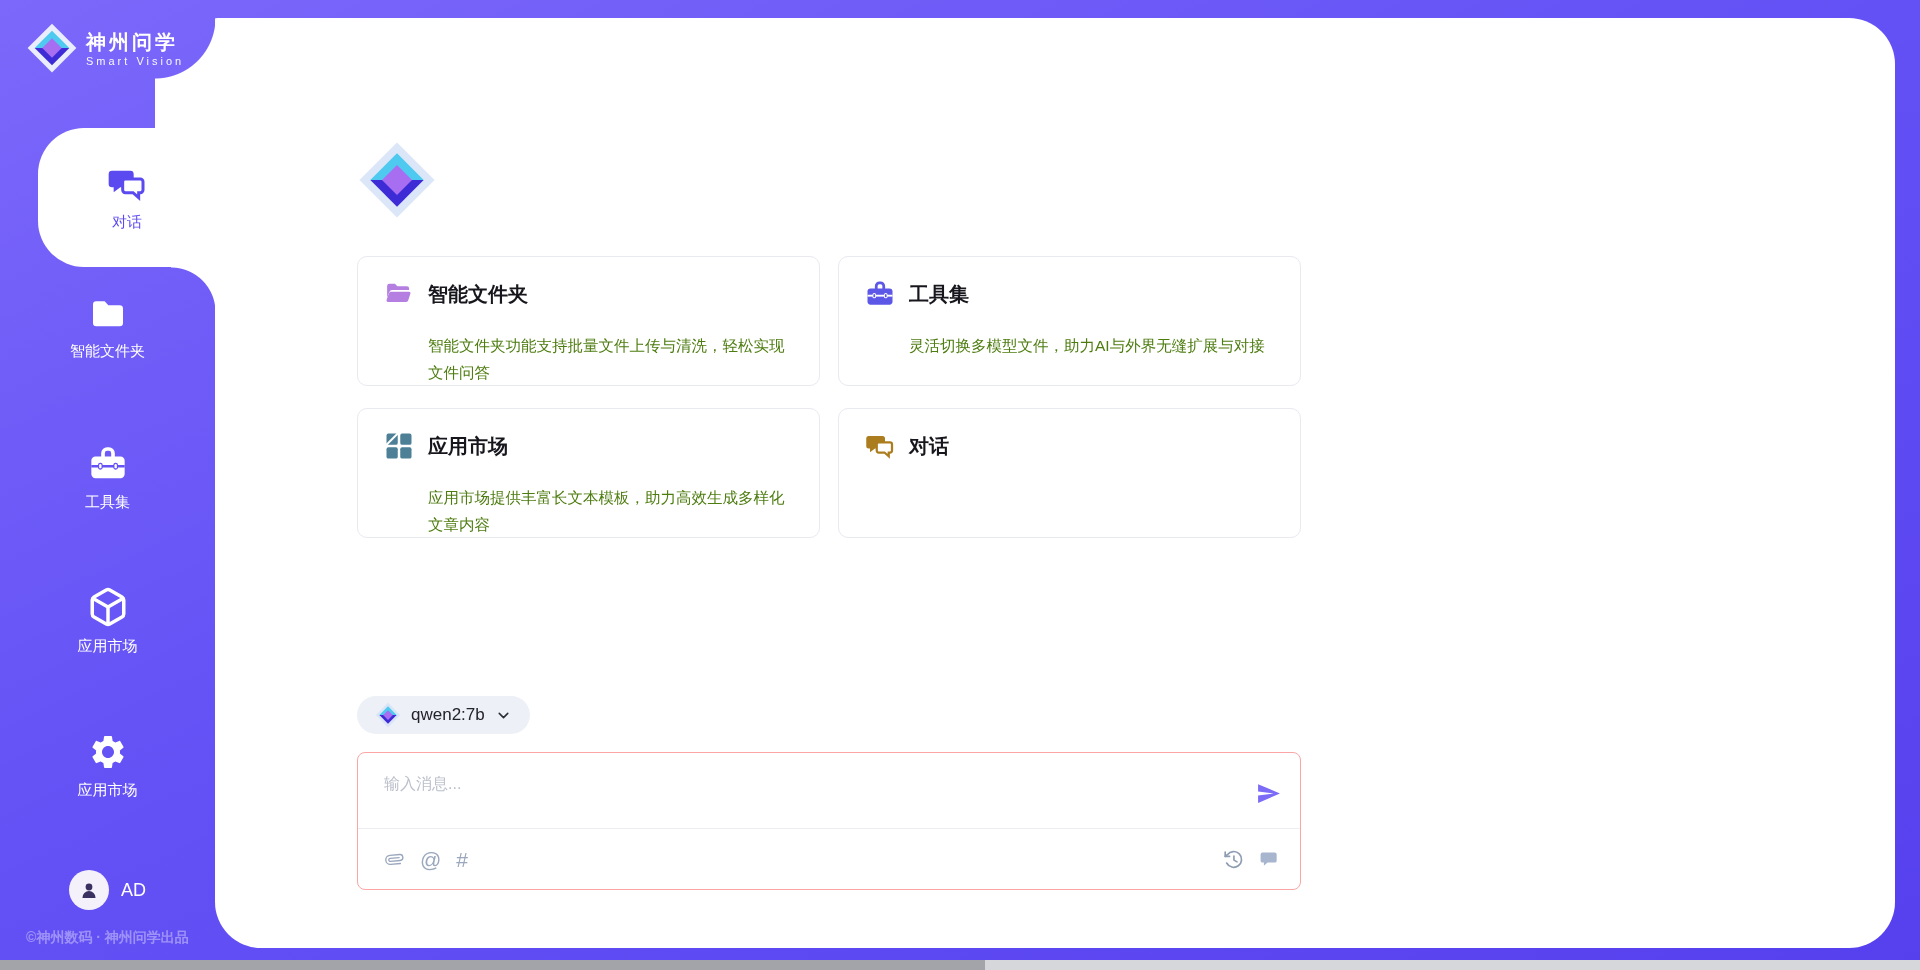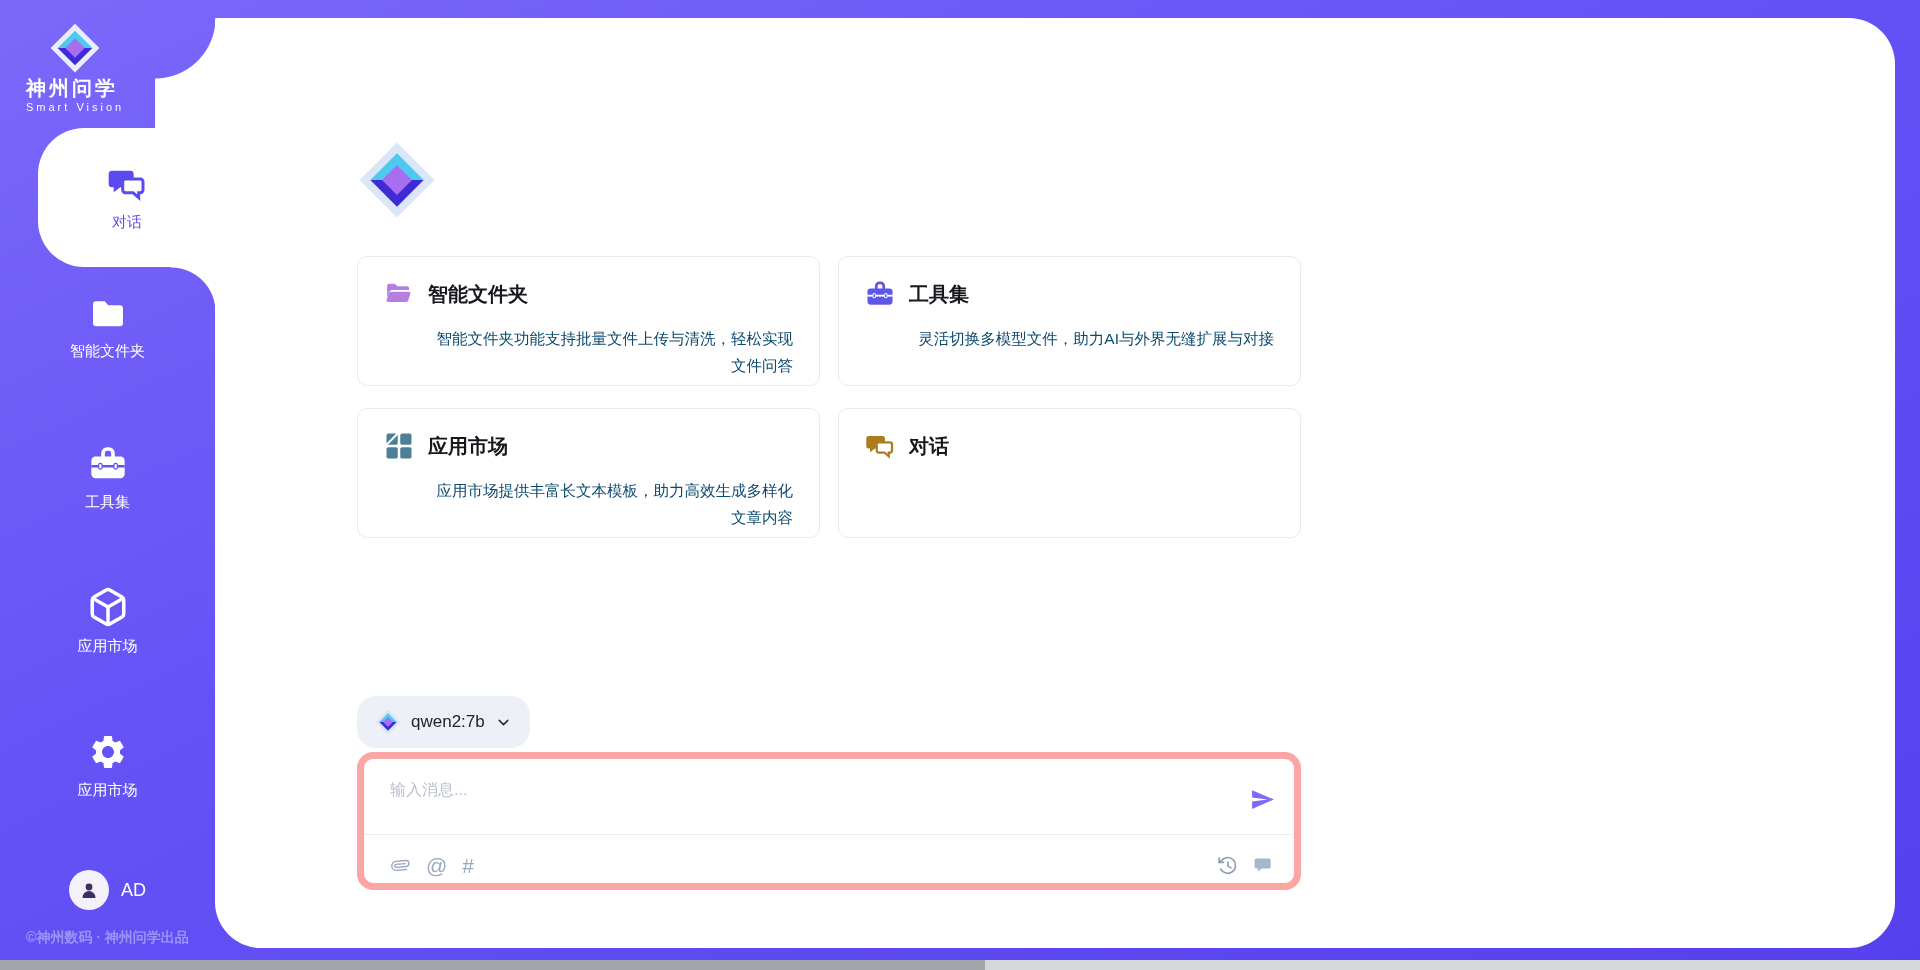--- a/index.html
+++ b/index.html
@@ -19,21 +19,21 @@
   .fillet-top {
     position:absolute; left:155px; top:18px; width:61px; height:110px;
     background:radial-gradient(circle 61px at 0 0, rgba(0,0,0,0) 60px, #fff 61px);
   }
   .fillet-bottom {
     position:absolute; left:171px; top:267px; width:45px; height:45px;
     background:radial-gradient(circle 45px at 0 100%, rgba(0,0,0,0) 44px, #fff 45px);
   }
 
   
-  .brand { position:absolute; left:26px; top:22px; display:flex; align-items:center; gap:2px; color:#fff;flex-direction:column; }
+  .brand { position:absolute; left:26px; top:22px; display:flex; align-items:center; gap:8px; color:#fff; }
   .brand-name { font-size:20px; font-weight:bold; letter-spacing:3px; line-height:1.25; }
   .brand-sub  { font-size:11px; letter-spacing:3px; opacity:.95; }
 
   .tab-active {
     position:absolute; left:38px; top:128px; width:178px; height:139px;
     background:#fff; border-radius:46px 0 0 46px;
     display:flex; flex-direction:column; align-items:center; justify-content:center; gap:9px;
     color:#5b4af0; font-size:15px;
   }
   .nav-item {
@@ -47,31 +47,31 @@
   .side-footer { position:absolute; top:929px; width:215px; text-align:center; color:rgba(255,255,255,.38); font-size:14px;font-weight:bold; }
 
   
   .hero { position:absolute; left:357px; top:140px; display:flex; align-items:center; gap:22px; }
   .hero h1 { font-size:26px; font-weight:bold; color:#0c0c12; letter-spacing:1px; }
 
   .cards { position:absolute; left:357px; top:256px; width:944px; display:grid; grid-template-columns:463px 463px; gap:22px 18px; }
   .card { height:130px; background:#fff; border:1px solid #e9e9f0; border-radius:10px; padding:22px 26px; cursor:pointer; }
   .card-head { display:flex; align-items:center; gap:14px; }
   .card-title { font-size:20px; font-weight:bold; color:#16161c; }
-  .card-desc { margin:17px 0 0 44px; font-size:15.5px; line-height:1.72; color:#0c4a6e;text-align:right; }
+  .card-desc { margin:24px 0 0 44px; font-size:15.5px; line-height:1.72; color:#4d7c0f; }
 
   .model-pill {
-    position:absolute; left:357px; top:696px; height:52px; padding:0 18px;
+    position:absolute; left:357px; top:696px; height:38px; padding:0 18px;
     display:inline-flex; align-items:center; gap:10px;
     background:#edf0f6; border-radius:19px; font-size:17px; color:#23242b; cursor:pointer;
   }
 
   .composer {
     position:absolute; left:357px; top:752px; width:944px; height:138px;
-    background:#fff; border:7px solid #fca5a5; border-radius:16px;
+    background:#fff; border:1px solid #fca5a5; border-radius:8px;
   }
   .composer textarea {
     position:absolute; left:0; top:0; width:860px; height:74px;
     border:none; outline:none; resize:none; background:transparent;
     padding:21px 0 0 26px; font-size:16px; color:#333; font-family:inherit;
   }
   .composer textarea::placeholder { color:#bcc0cb; }
   .composer .divider { position:absolute; left:0; right:0; top:75px; height:1px; background:#ededf3; }
   .composer .toolbar { position:absolute; left:26px; right:20px; top:76px; height:60px; display:flex; align-items:center; gap:15px; color:#9aa7bd; }
   .glyph-btn { font-size:21px; color:#9aa7bd; cursor:pointer; line-height:1; }

